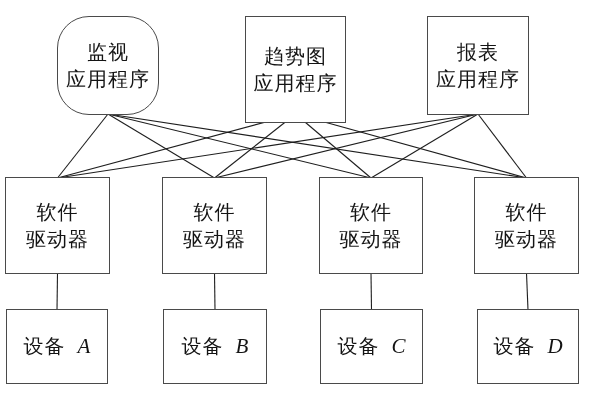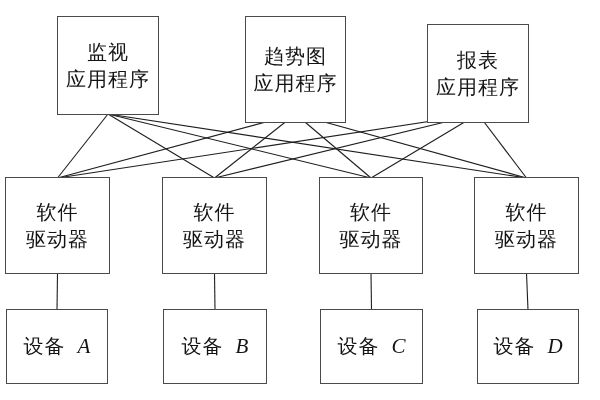--- a/index.html
+++ b/index.html
@@ -31,23 +31,23 @@
   }
   .node .txt{white-space:nowrap;}
   .dev-row{display:flex;align-items:baseline;gap:12px;}
   .dev-letter{
     font-style:italic;
     font-family:"Liberation Serif","DejaVu Serif",serif;
     font-size:21px;
     letter-spacing:0;
   }
   
-  .n-app1{left:57px;top:16px;width:102px;height:99px;}
+  .n-app1{left:57px;top:16px;width:102px;height:99px;border-radius:32px;}
   .n-app2{left:245px;top:16px;width:101px;height:107px;}
-  .n-app3{left:427px;top:24px;width:102px;height:99px;}
+  .n-app3{left:427px;top:16px;width:102px;height:99px;}
   .n-d1{left:5px;top:177px;width:105px;height:97px;}
   .n-d2{left:162px;top:177px;width:105px;height:97px;}
   .n-d3{left:319px;top:177px;width:104px;height:97px;}
   .n-d4{left:474px;top:177px;width:105px;height:97px;}
   .n-v1{left:6px;top:309px;width:102px;height:75px;}
   .n-v2{left:163px;top:309px;width:104px;height:75px;}
   .n-v3{left:320px;top:309px;width:103px;height:75px;}
   .n-v4{left:477px;top:309px;width:102px;height:75px;}
 </style>
 </head>

